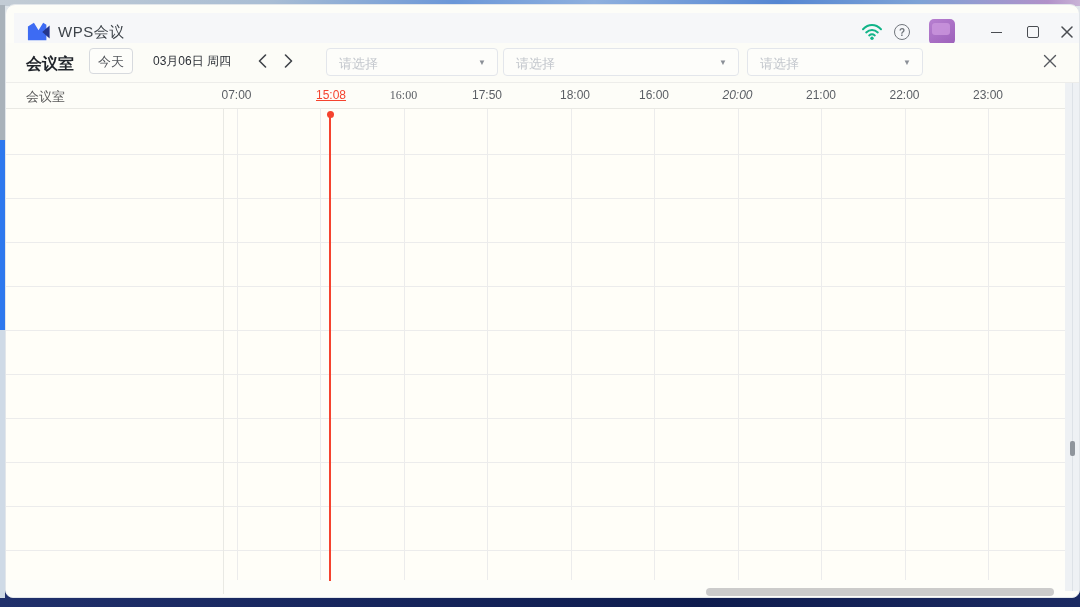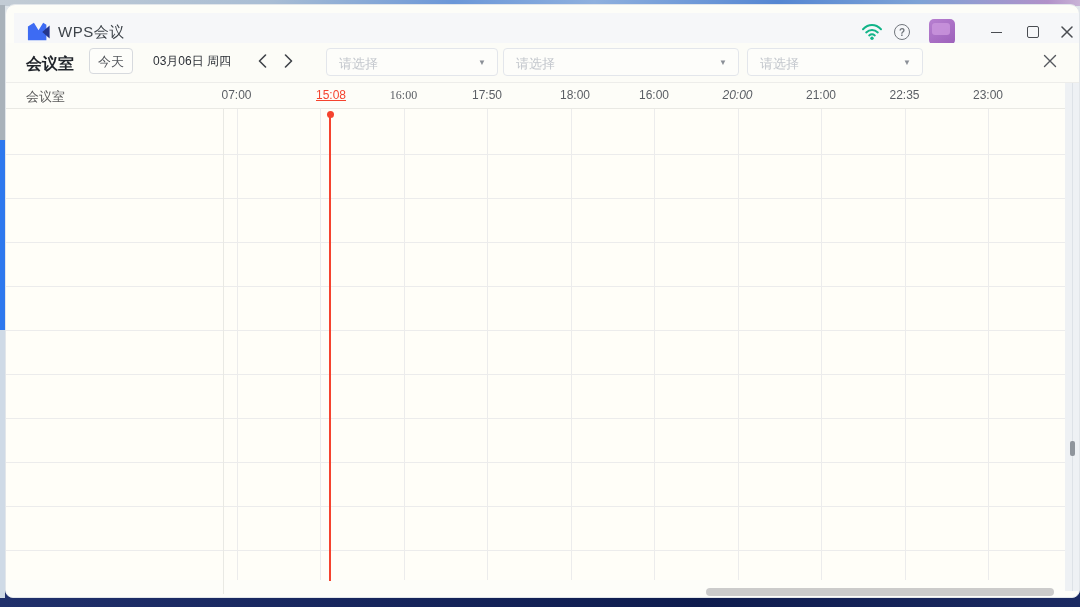--- a/index.html
+++ b/index.html
@@ -152,21 +152,21 @@
   <div class="abs header-row">
     <span class="abs room-label">会议室</span>
     <div id="time-labels">
         <span class="abs tlabel" style="left: 230.5px;">07:00</span>
         <span class="abs tlabel" style="left: 397.5px; font-family: Liberation Serif, serif;">16:00</span>
         <span class="abs tlabel" style="left: 481px;">17:50</span>
         <span class="abs tlabel" style="left: 569px;">18:00</span>
         <span class="abs tlabel" style="left: 648px;">16:00</span>
         <span class="abs tlabel" style="left: 731.5px; font-style: italic;">20:00</span>
         <span class="abs tlabel" style="left: 815px;">21:00</span>
-        <span class="abs tlabel" style="left: 898.5px;">22:35</span>
+        <span class="abs tlabel" style="left: 898.5px;">22:00</span>
         <span class="abs tlabel" style="left: 982px; text-align: center;">23:00</span>
       </div>
     <span class="abs tlabel now" style="left:325px;text-decoration:underline;">15:08</span>
   </div>
 
   <div class="abs grid">
     <div id="vlines">
         <div class="vline" style="left: 230.5px;"></div>
         <div class="vline" style="left: 314px;"></div>
         <div class="vline" style="left: 397.5px;"></div>

